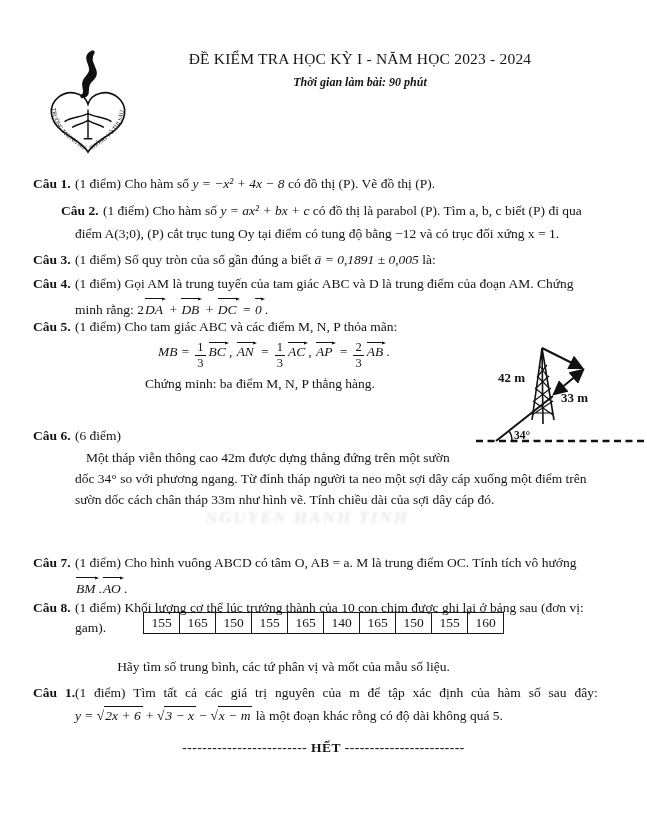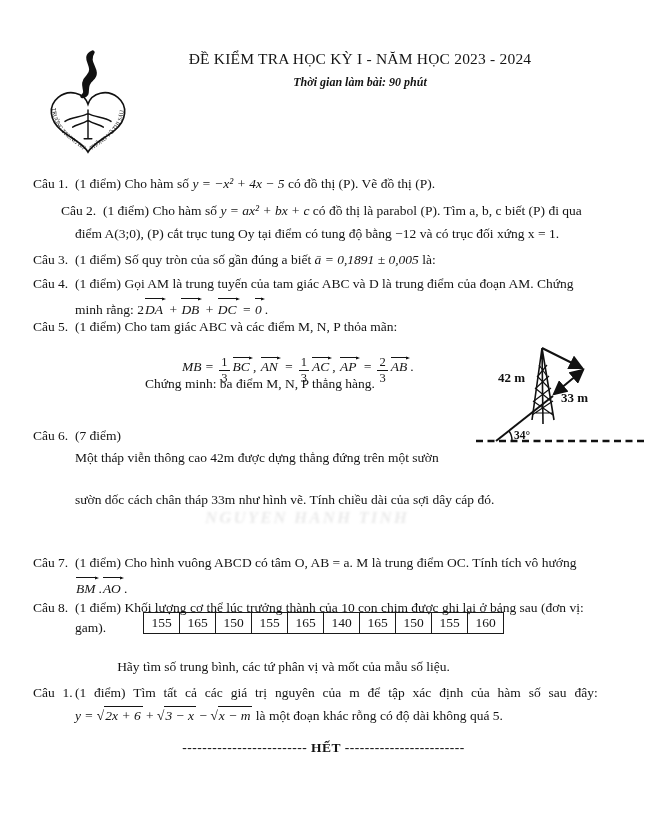--- a/index.html
+++ b/index.html
@@ -6,21 +6,21 @@
   .page{position:relative;width:647px;height:838px;background:#ffffff;overflow:hidden;
         font-family:"Liberation Serif",serif;font-size:13.5px;color:#141414;margin:0 auto;}
   .abs{position:absolute;}
   
   .hdr{left:120px;top:50px;width:480px;text-align:center;}
   .hdr .t1{font-size:15.5px;font-weight:normal;letter-spacing:.2px;}
   .hdr .t2{font-size:15px;font-weight:bold;margin-top:8px;}
   .hdr .t3{font-size:12px;font-weight:bold;font-style:italic;margin-top:7px;}
   
   .qline{left:33px;width:590px;line-height:20px;white-space:nowrap;}
-  .lbl{display:inline-block;width:42px;font-weight:normal;}
+  .lbl{display:inline-block;width:42px;font-weight:bold;}
   .cont{left:75px;width:548px;line-height:20px;white-space:nowrap;}
   .m{font-style:italic;}
   
   .vec{position:relative;font-style:italic;display:inline-block;padding:3px 3px 0 1px;}
   .vec::before{content:"";position:absolute;left:1px;right:2px;top:1px;border-top:1.1px solid #141414;}
   .vec::after{content:"";position:absolute;right:-2px;top:1.6px;border:2.6px solid transparent;
               border-left:4.5px solid #141414;transform:translateY(-50%) scaleY(.75);}
   
   .frac{display:inline-block;vertical-align:-0.85em;text-align:center;line-height:1.0;
         font-size:12.5px;margin:0 2px;}
@@ -66,21 +66,21 @@
   </div>
 
   <div class="abs hdr">
     <div class="t1">ĐỀ KIỂM TRA HỌC KỲ I - NĂM HỌC 2023 - 2024</div>
     <div class="t3">Thời gian làm bài: 90 phút</div>
   </div>
 
   <div class="abs wm">NGUYEN HANH TINH</div>
 
   <div class="abs qline" style="top:174px;">
-    <span class="lbl">Câu 1.</span><span>(1 điểm) Cho hàm số </span><span class="m">y = −x² + 4x − 5</span><span> có đồ thị (P). Vẽ đồ thị (P).</span>
+    <span class="lbl">Câu 1.</span><span>(1 điểm) Cho hàm số </span><span class="m">y = −x² + 4x − 8</span><span> có đồ thị (P). Vẽ đồ thị (P).</span>
   </div>
 
   <div class="abs qline" style="top:201px;margin-left:28px;">
     <span class="lbl">Câu 2.</span><span>(1 điểm) Cho hàm số </span><span class="m">y = ax² + bx + c</span><span> có đồ thị là parabol (P). Tìm a, b, c biết (P) đi qua</span>
   </div>
   <div class="abs cont" style="top:224px;">điểm A(3;0), (P) cắt trục tung Oy tại điểm có tung độ bằng −12 và có trục đối xứng x = 1.</div>
 
   <div class="abs qline" style="top:250px;">
     <span class="lbl">Câu 3.</span><span>(1 điểm) Số quy tròn của số gần đúng a biết </span><span class="m">ā = 0,1891 ± 0,005</span><span> là:</span>
   </div>
@@ -88,29 +88,30 @@
   <div class="abs qline" style="top:274px;">
     <span class="lbl">Câu 4.</span><span>(1 điểm) Gọi AM là trung tuyến của tam giác ABC và D là trung điểm của đoạn AM. Chứng</span>
   </div>
   <div class="abs cont" style="top:297px;">
     <span>minh rằng: 2</span><span class="vec">DA</span><span> + </span><span class="vec">DB</span><span> + </span><span class="vec">DC</span><span> = </span><span class="vec">0</span><span>.</span>
   </div>
 
   <div class="abs qline" style="top:317px;">
     <span class="lbl">Câu 5.</span><span>(1 điểm) Cho tam giác ABC và các điểm M, N, P thỏa mãn:</span>
   </div>
-  <div class="abs" style="left:158px;top:356px;margin-left:24px;">
+  <div class="abs" style="left:158px;top:341px;">
     <span class="m">MB = </span><span class="frac"><span class="num">1</span><span class="den">3</span></span><span class="vec">BC</span><span>,  </span><span class="vec">AN</span><span class="m"> = </span><span class="frac"><span class="num">1</span><span class="den">3</span></span><span class="vec">AC</span><span>,  </span><span class="vec">AP</span><span class="m"> = </span><span class="frac"><span class="num">2</span><span class="den">3</span></span><span class="vec">AB</span><span>.</span>
   </div>
   <div class="abs" style="left:145px;top:376px;">Chứng minh: ba điểm M, N, P thẳng hàng.</div>
 
   <div class="abs qline" style="top:426px;">
-    <span class="lbl">Câu 6.</span><span>(7 điểm)</span>
+    <span class="lbl">Câu 6.</span><span>(6 điểm)</span>
   </div>
-  <div class="abs cont" style="top:448px;">Một tháp viễn thông cao 42m được dựng thẳng đứng trên một sườn</div>
+  <div class="abs cont" style="top:448px;margin-left:11px;">Một tháp viễn thông cao 42m được dựng thẳng đứng trên một sườn</div>
+  <div class="abs cont" style="top:469px;">dốc 34° so với phương ngang. Từ đỉnh tháp người ta neo một sợi dây cáp xuống một điểm trên</div>
   <div class="abs cont" style="top:490px;">sườn dốc cách chân tháp 33m như hình vẽ. Tính chiều dài của sợi dây cáp đó.</div>
 
   <div class="abs" style="left:468px;top:320px;width:180px;height:130px;">
     <svg width="180" height="130" viewBox="0 0 180 130">
       <defs>
         <marker id="ah" viewBox="0 0 10 10" refX="8.5" refY="5" markerWidth="7.5" markerHeight="7.5" orient="auto-start-reverse">
           <path d="M0,0 L10,5 L0,10 z" fill="#111"></path>
         </marker>
       </defs>
 

